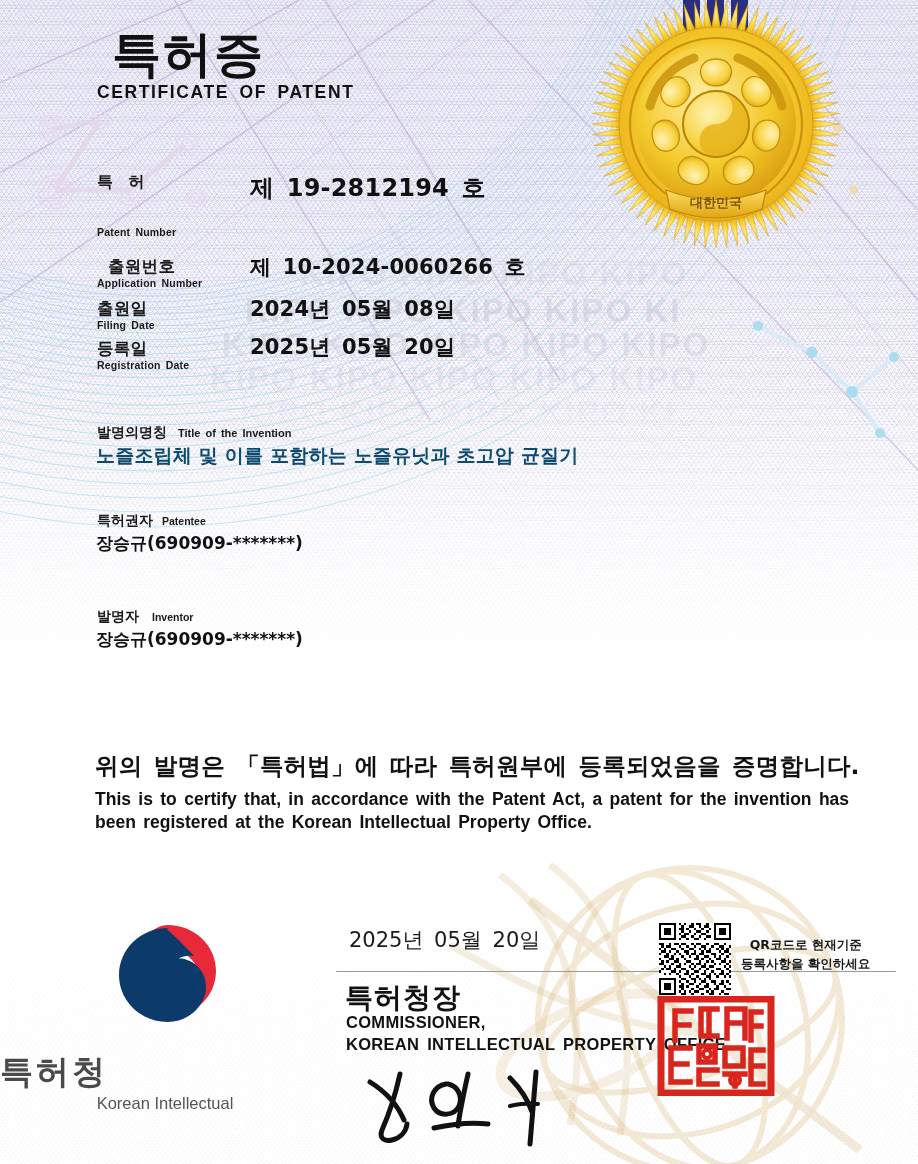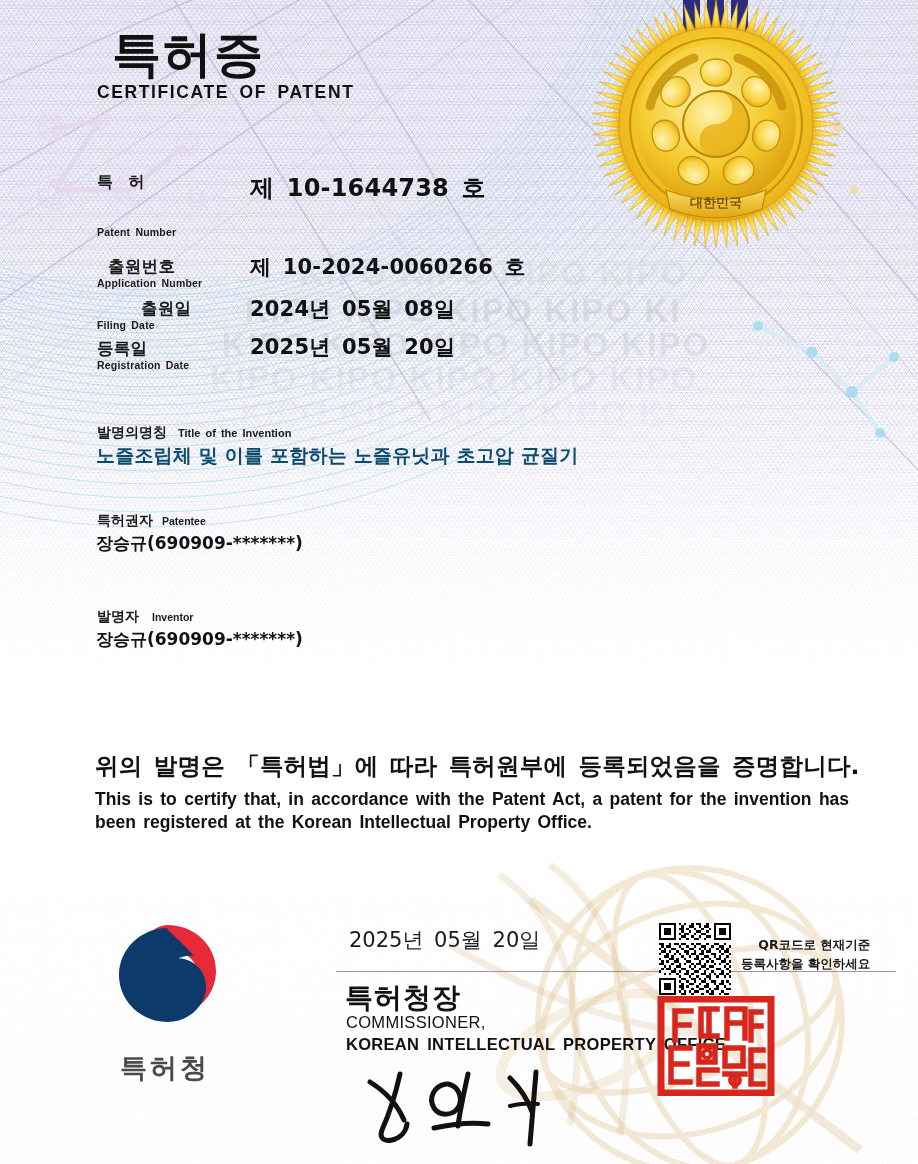--- a/index.html
+++ b/index.html
@@ -147,22 +147,22 @@
     position:absolute;left:95px;top:788px;width:790px;
     font-size:17.5px;font-weight:700;color:#111;
     line-height:1.33;
     font-family:"Liberation Sans",sans-serif;
     letter-spacing:0px;word-spacing:2.5px;
   }
 
   
   .kipo-logo{position:absolute;left:110px;top:918px;}
   .kipo-ko{
-    position:absolute;left:0;top:1050px;width:330px;text-align:center;
-    font-size:27px;font-weight:700;color:#4a4a4a;letter-spacing:3px;
+    position:absolute;left:0;top:1050px;width:330px;text-align:left;
+    font-size:33px;font-weight:700;color:#4a4a4a;letter-spacing:3px;
     font-family:"DejaVu Sans","Liberation Sans",sans-serif;
   }
   .kipo-en{
     position:absolute;left:0;top:1093px;width:330px;text-align:center;
     font-size:16.5px;font-weight:400;color:#555;line-height:1.3;
     font-family:"Liberation Sans",sans-serif;
   }
 
   .date-line{
     position:absolute;left:349px;top:926px;
@@ -174,35 +174,35 @@
     position:absolute;left:336px;top:971px;width:560px;height:1px;
     background:#9a9a9a;
   }
   .comm-ko{
     position:absolute;left:345px;top:979px;
     font-size:28px;font-weight:700;color:#111;letter-spacing:1px;
     font-family:"DejaVu Sans","Liberation Sans",sans-serif;
   }
   .comm-en1{
     position:absolute;left:346px;top:1013px;
-    font-size:16.5px;font-weight:400;color:#111;letter-spacing:.3px;
+    font-size:16.5px;font-weight:700;color:#111;letter-spacing:.3px;
     font-family:"Liberation Sans",sans-serif;
     text-align:center;
   }
   .comm-en2{
     position:absolute;left:346px;top:1035px;
     font-size:16.5px;font-weight:700;color:#111;letter-spacing:.3px;
     font-family:"Liberation Sans",sans-serif;word-spacing:3px;
   }
 
   .qr-note{
     position:absolute;left:741px;top:936px;
     font-size:12.5px;font-weight:700;color:#1a1a1a;line-height:1.5;
     font-family:"DejaVu Sans","Liberation Sans",sans-serif;
-    text-align:right;
+    text-align:center;
   }
   .qr-box{position:absolute;left:659px;top:923px;}
   .seal{position:absolute;left:657px;top:996px;}
   .signature{position:absolute;left:360px;top:1062px;}
 </style>
 </head>
 <body>
 
 <div id="cert">
 
@@ -647,27 +647,27 @@
     </g>
   </svg>
 
   <div class="content">
 
     <div class="title-ko">특허증</div>
     <div class="title-en">CERTIFICATE OF PATENT</div>
 
     <div class="lbl-ko big" style="left:97px;top:172px;">특 허</div>
     <div class="lbl-en" style="left:97px;top:210px;margin-top:16px;">Patent Number</div>
-    <div class="val sp" style="left:250px;top:172px;font-size:24px;">제 10-1644738 호</div>
+    <div class="val sp" style="left:250px;top:172px;font-size:24px;">제 19-2812194 호</div>
 
     <div class="lbl-ko" style="left:97px;top:256px;margin-left:11px;">출원번호</div>
     <div class="lbl-en" style="left:97px;top:277px;">Application Number</div>
     <div class="val sp" style="left:250px;top:253px;">제 10-2024-0060266 호</div>
 
-    <div class="lbl-ko" style="left:97px;top:298px;margin-left:44px;">출원일</div>
+    <div class="lbl-ko" style="left:97px;top:298px;">출원일</div>
     <div class="lbl-en" style="left:97px;top:319px;">Filing Date</div>
     <div class="val sp" style="left:250px;top:295px;">2024년 05월 08일</div>
 
     <div class="lbl-ko" style="left:97px;top:338px;">등록일</div>
     <div class="lbl-en" style="left:97px;top:359px;">Registration Date</div>
     <div class="val sp" style="left:250px;top:333px;">2025년 05월 20일</div>
 
     <div class="inv-lbl-ko">발명의명칭</div>
     <div class="inv-lbl-en">Title of the Invention</div>
     <div class="inv-title">노즐조립체 및 이를 포함하는 노즐유닛과 초고압 균질기</div>
@@ -686,20 +686,21 @@
       <span>has been registered at the Korean Intellectual Property Office.</span>
     </div>
 
     <svg class="kipo-logo" width="115" height="115" viewBox="0 0 115 115">
       <path d="M 57.5 7 C 84 7 106 27 106 53 C 106 78 86 97 62 97 C 77 94 90 80 90 63 C 90 44 74 30 55 30 C 36 30 21 44 21 61 C 21 40 36 7 57.5 7 Z" fill="#E8293A"></path>
       <path d="M 57.5 10 C 31 10 9 31 9 57 C 9 83 31 104 57.5 104 C 78 104 95 89 95 70 C 95 54 82 42 66 42 C 52 42 41 52 41 64 C 41 74 49 82 59 82 C 67 82 73 76 73 69 C 73 63 68 58 62 58 C 57 58 53 62 53 66 C 53 56 61 48 71 48 C 83 48 92 57 92 69 C 92 86 77 100 58 100 C 33 100 13 81 13 57 C 13 32 33 13 57.5 13 Z" fill="#0C3B6B"></path>
       <path d="M 57.5 12 C 32 12 11 32 11 57 C 11 82 32 102 57.5 102 C 79 102 96 87 96 69 C 96 52 83 40 66 40 C 50 40 39 51 39 64 C 39 76 48 85 60 85 C 70 85 77 78 77 69 C 77 62 71 56 64 56 C 59 56 55 59 54 63 C 56 47 68 36 84 38 C 70 22 57.5 12 57.5 12 Z" fill="#0C3B6B"></path>
     </svg>
     <div class="kipo-ko">특허청</div>
     <div class="kipo-en">
+      <div>Korean Intellectual</div>
     </div>
 
     <div class="date-line">2025년 05월 20일</div>
     <div class="hr-rule"></div>
     <div class="comm-ko">특허청장</div>
     <div class="comm-en1">COMMISSIONER,</div>
     <div class="comm-en2">KOREAN INTELLECTUAL PROPERTY OFFICE</div>
 
     <svg class="signature" width="230" height="95" viewBox="0 0 230 95">
       <g fill="none" stroke="#111" stroke-linecap="round" stroke-linejoin="round">

